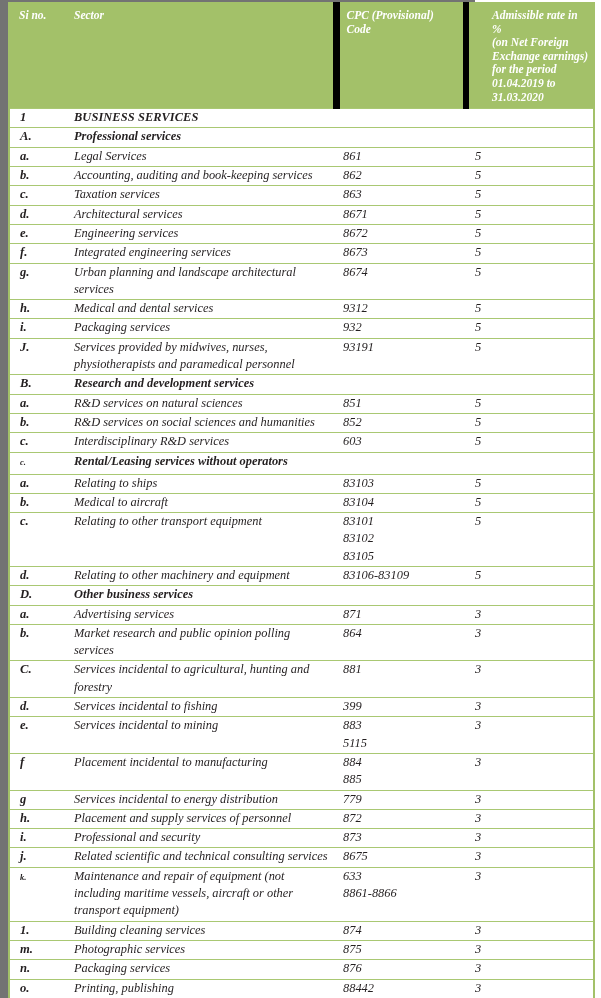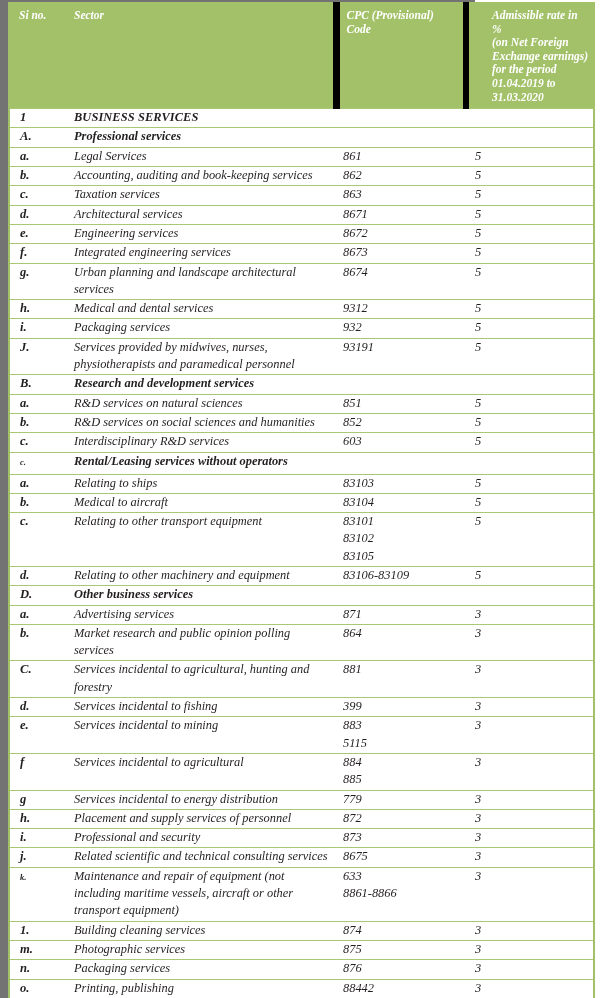--- a/index.html
+++ b/index.html
@@ -272,21 +272,21 @@
         </tr>
         <tr class="item">
           <td class="sino">e.</td>
           <td class="sector">Services incidental to mining</td>
           <td class="cpc">883
 5115</td>
           <td class="rate">3</td>
         </tr>
         <tr class="item">
           <td class="sino">f</td>
-          <td class="sector">Services incidental to agricultural</td>
+          <td class="sector">Placement incidental to manufacturing</td>
           <td class="cpc">884
 885</td>
           <td class="rate">3</td>
         </tr>
         <tr class="item">
           <td class="sino">g</td>
           <td class="sector">Services incidental to energy distribution</td>
           <td class="cpc">779</td>
           <td class="rate">3</td>
         </tr>

